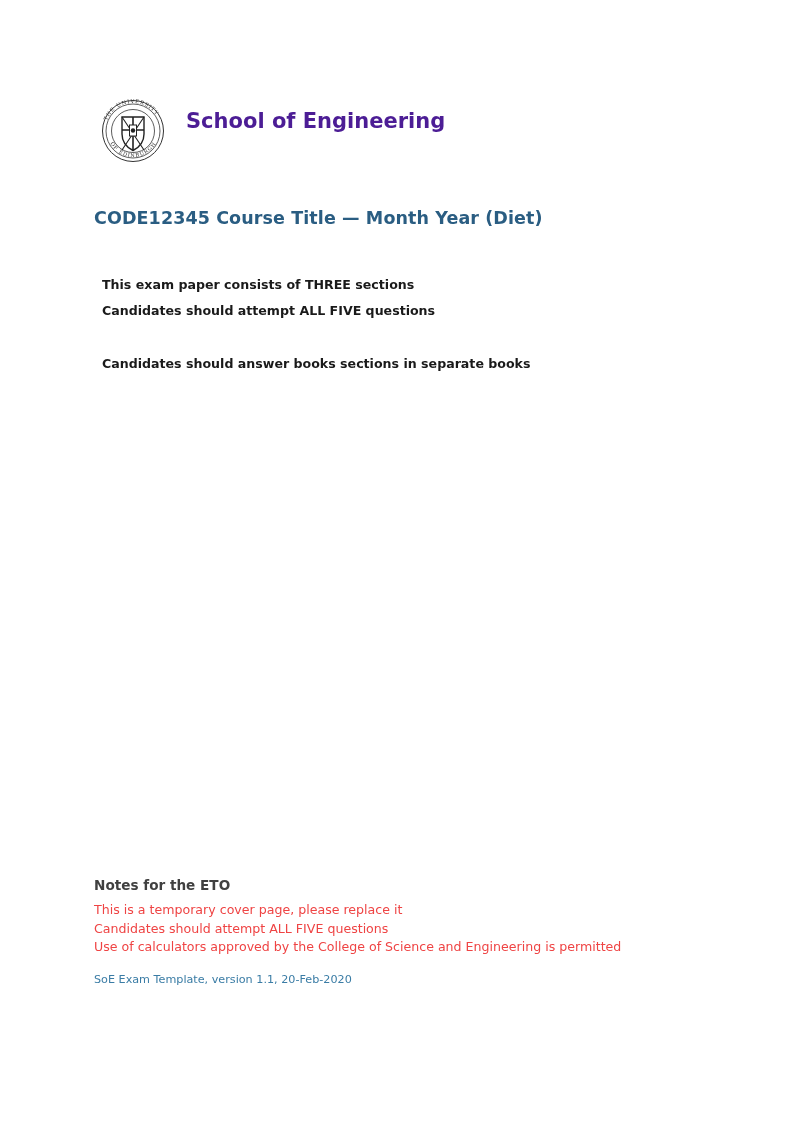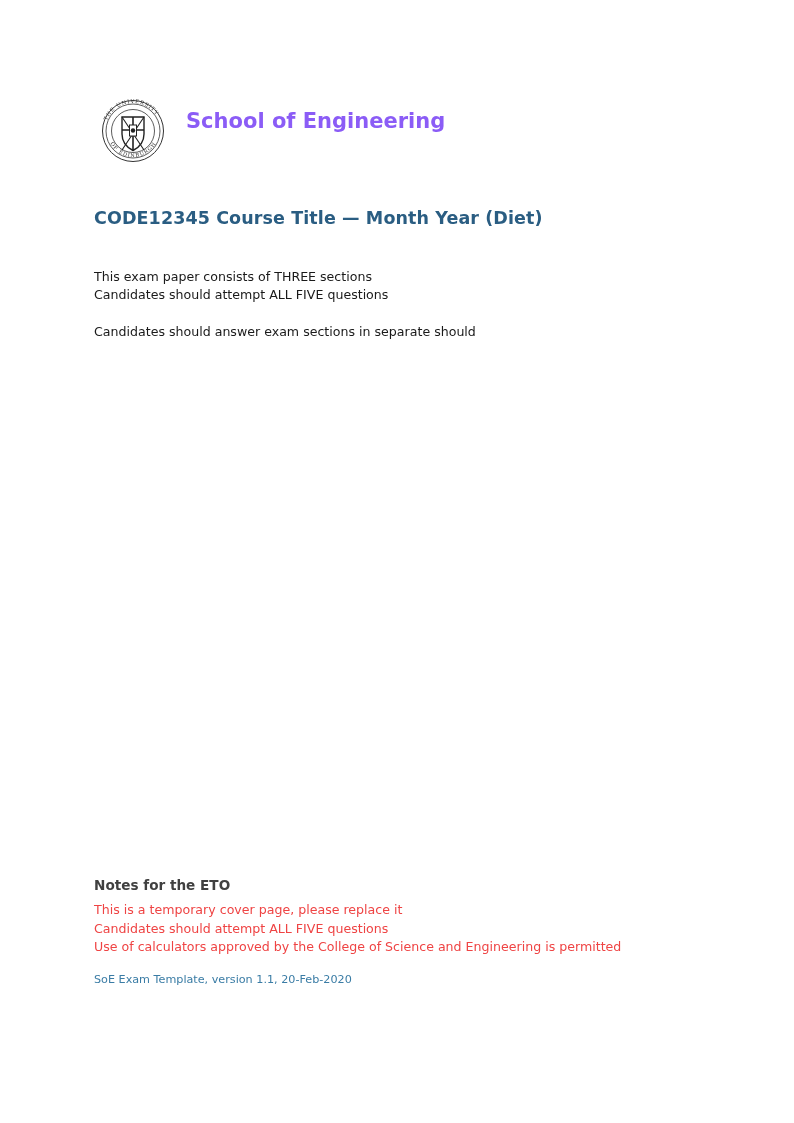--- a/index.html
+++ b/index.html
@@ -52,21 +52,21 @@
     line-height: 1.1;
   }
   .wordmark-line1 .small-of {
     font-style: italic;
     font-size: 14px;
   }
   .wordmark-line2 {
     font-family: "DejaVu Sans", sans-serif;
     font-weight: bold;
     font-size: 21px;
-    color: #8b5cf6;
+    color: #4c1d95;
     margin-top: 4px;
     line-height: 1.1;
     white-space: nowrap;
   }
 
   
   .doc-title {
     position: absolute;
     left: 94px;
     top: 208px;
@@ -81,21 +81,22 @@
   
   .intro {
     position: absolute;
     left: 94px;
     top: 268px;
     font-size: 12.6px;
     color: #1a1a1a;
     line-height: 18px;
   }
   .intro p {
-    margin: 0;
+    margin: 8px;
+    font-weight: bold;
   }
   .intro .gap {
     height: 19px;
   }
 
   
   .notes {
     position: absolute;
     left: 94px;
     top: 876px;
@@ -155,21 +156,21 @@
       <div class="wordmark-line2">School of Engineering</div>
     </div>
   </div>
 
   <div class="doc-title">CODE12345 Course Title — Month Year (Diet)</div>
 
   <div class="intro">
     <p>This exam paper consists of THREE sections</p>
     <p>Candidates should attempt ALL FIVE questions</p>
     <div class="gap"></div>
-    <p>Candidates should answer exam sections in separate should</p>
+    <p>Candidates should answer books sections in separate books</p>
   </div>
 
   <div class="notes">
     <div class="notes-heading">Notes for the ETO</div>
     <p>This is a temporary cover page, please replace it</p>
     <p>Candidates should attempt ALL FIVE questions</p>
     <p>Use of calculators approved by the College of Science and Engineering is permitted</p>
     <div class="version-line">SoE Exam Template, version 1.1, 20-Feb-2020</div>
   </div>
 

